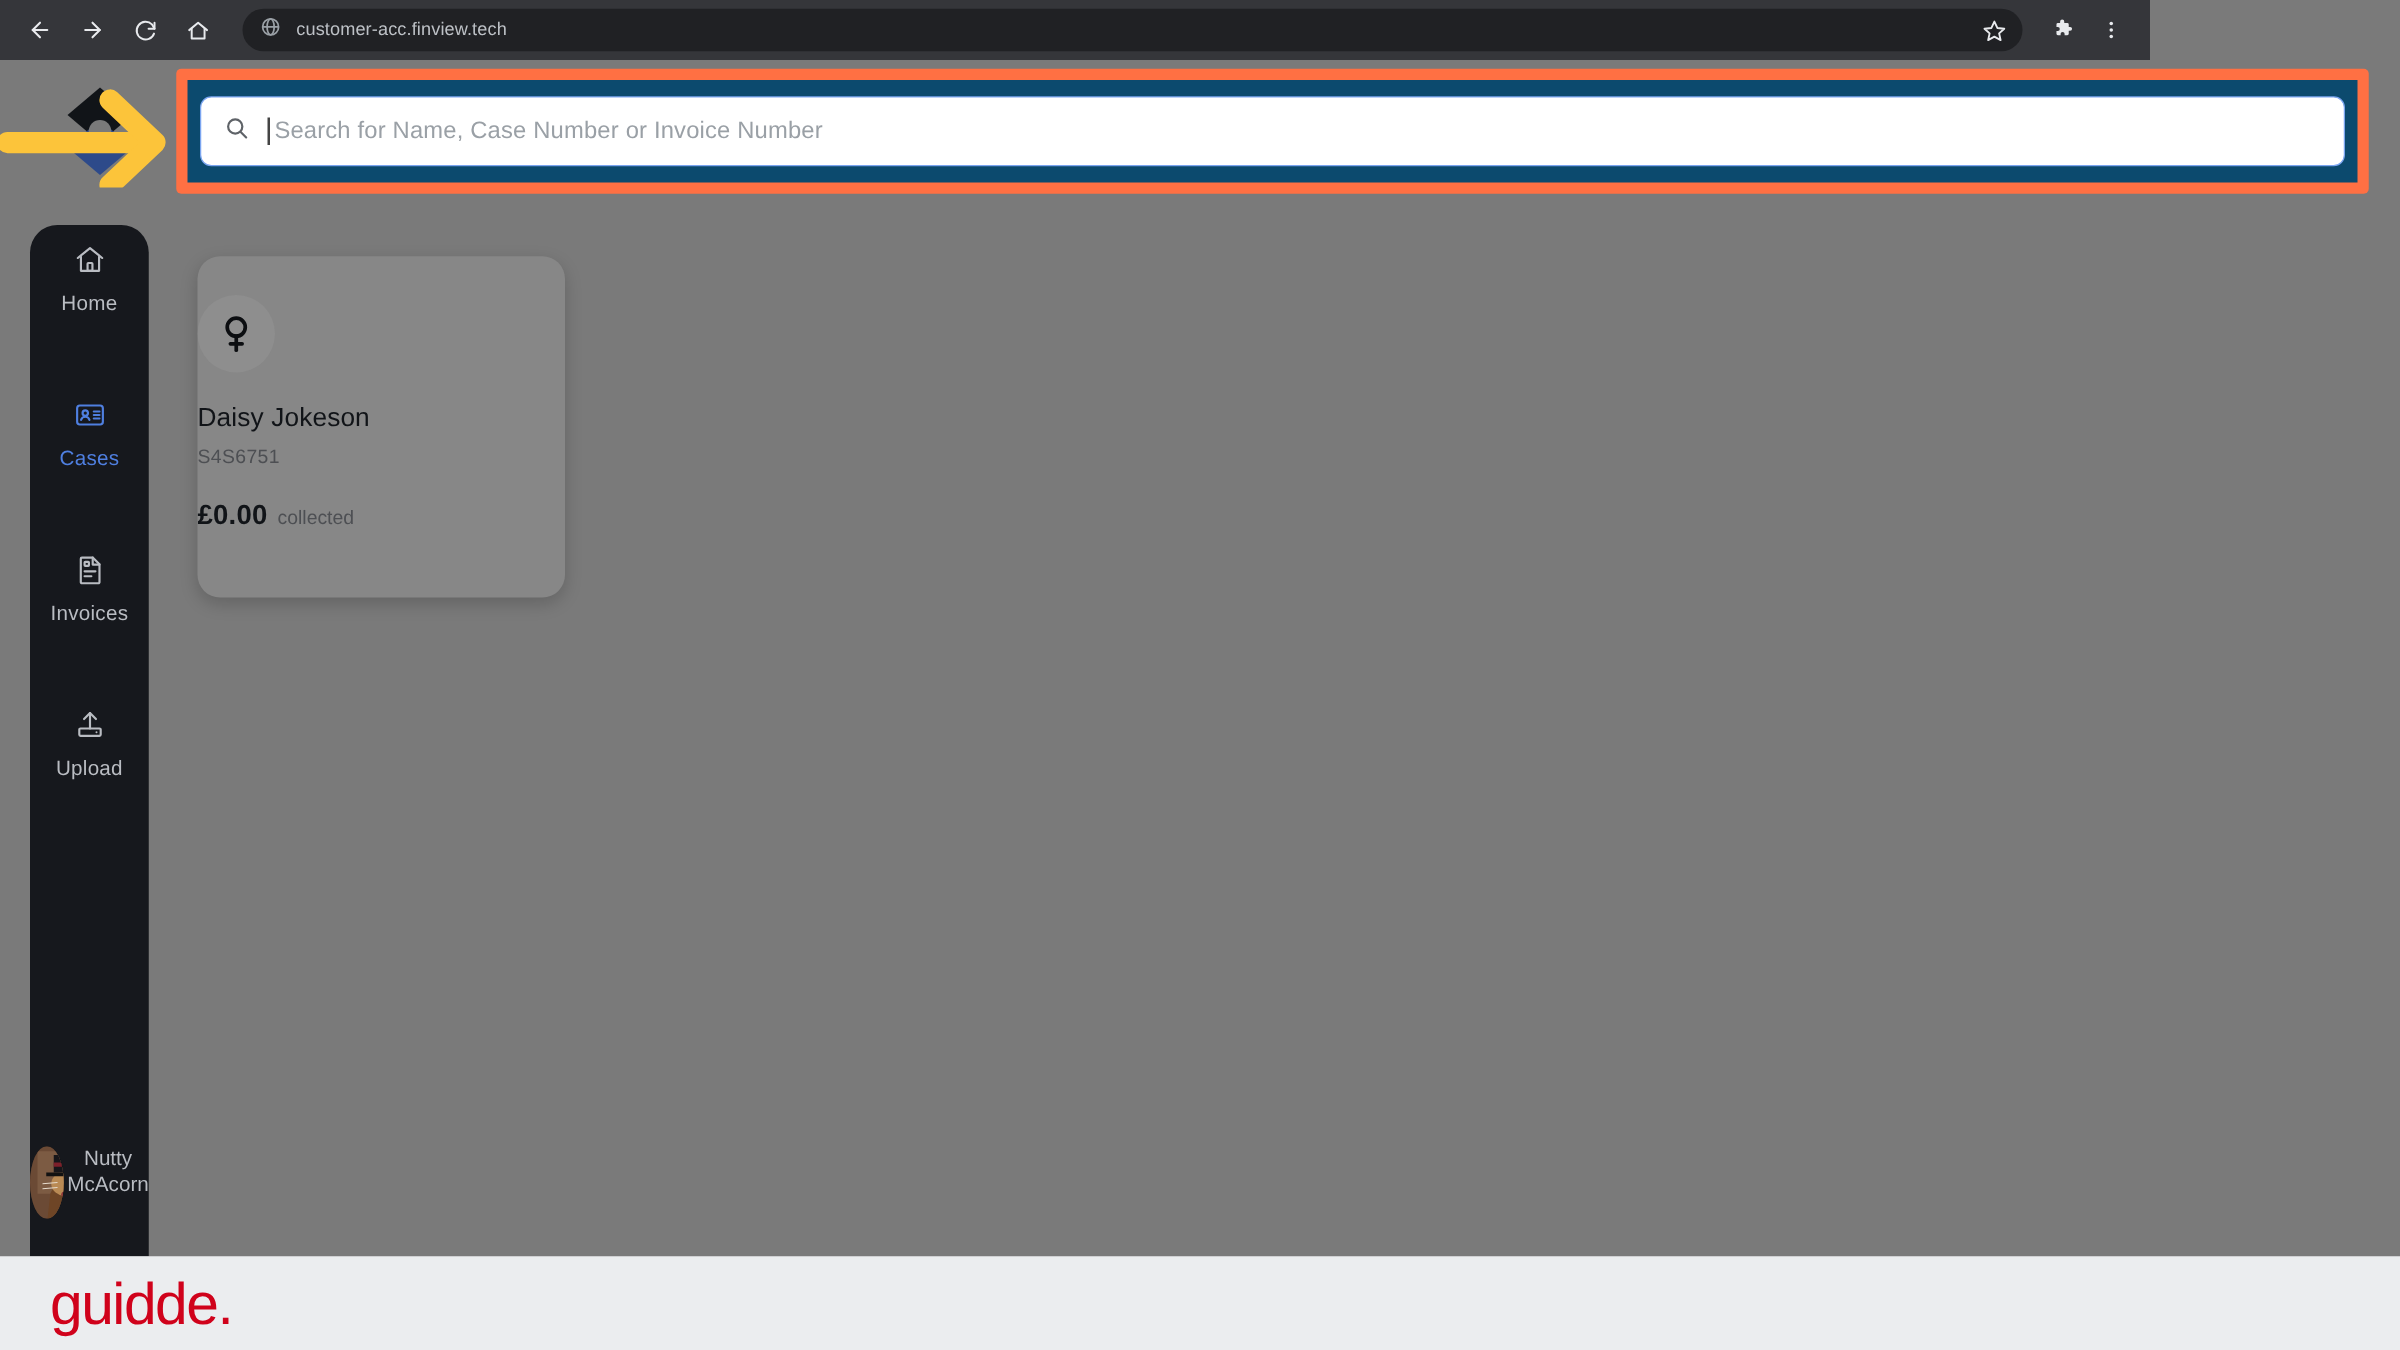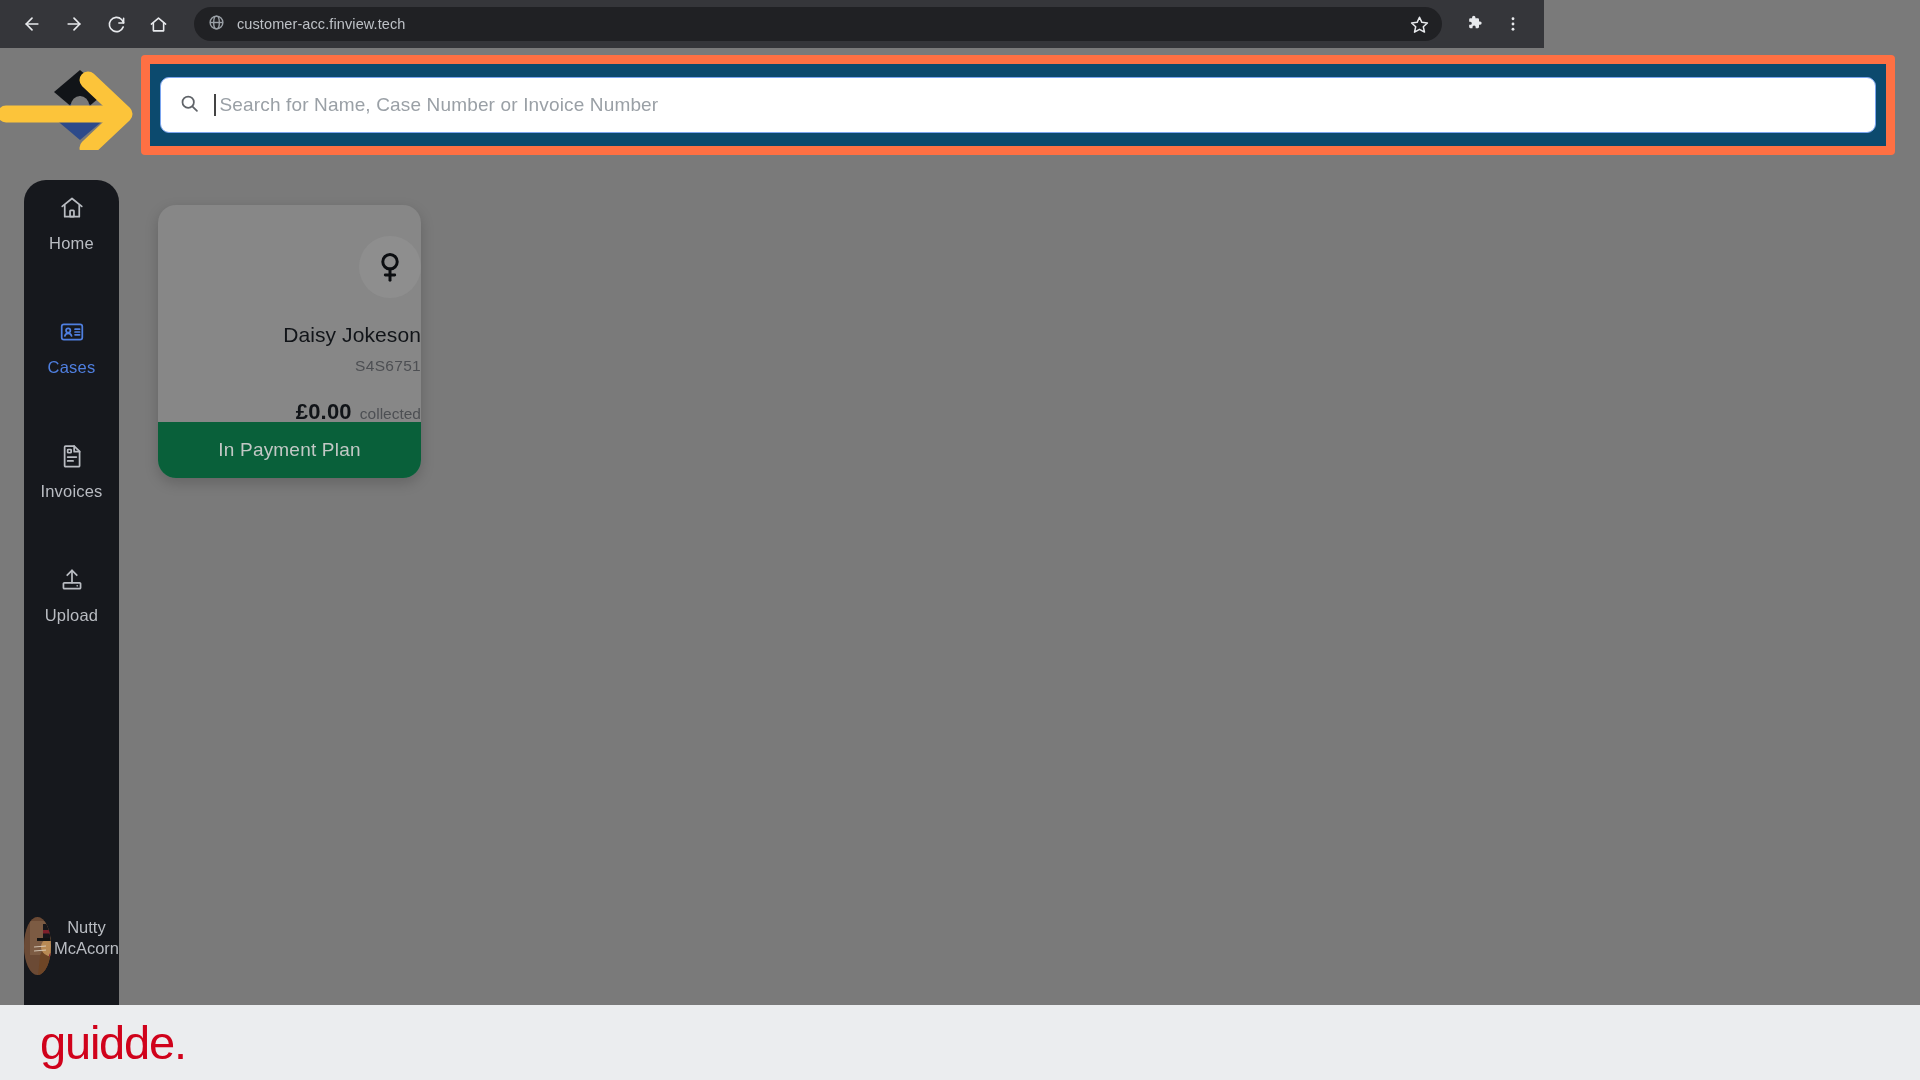--- a/index.html
+++ b/index.html
@@ -9,21 +9,21 @@
     height: 1080px;
     overflow: hidden;
     font-family: "Liberation Sans", sans-serif;
     background: #7a7a7a;
   }
 
   
   .browser-bar {
     position: absolute;
     top: 0; left: 0;
-    width: 1544px;
+    width: 1720px;
     height: 48px;
     background: #35363a;
     display: flex;
     align-items: center;
     padding: 3px 14px;
     gap: 6px;
   }
   .nav-btn {
     width: 36px; height: 36px;
     display: flex; align-items: center; justify-content: center;
@@ -173,29 +173,29 @@
     font-size: 19px;
     color: #9aa0a6;
     letter-spacing: .15px;
   }
 
   
   .card {
     position: absolute;
     left: 158px;
     top: 157px;
-    width: 263px;
+    width: 294px;
     height: 273px;
     background: #878787;
     border-radius: 18px;
     box-shadow: 0 5px 14px rgba(0,0,0,.18);
     overflow: hidden;
     display: flex;
     flex-direction: column;
-    align-items: flex-end;
+    align-items: flex-start;
   }
   .card-avatar {
     width: 62px; height: 62px;
     border-radius: 50%;
     background: #8e8e8e;
     margin-top: 31px;
     display: flex;
     align-items: center;
     justify-content: center;
   }
@@ -468,20 +468,19 @@
         <line x1="12" y1="13.4" x2="12" y2="21.3"></line>
         <line x1="8.7" y1="17.7" x2="15.3" y2="17.7"></line>
       </svg>
     </div>
     <div class="card-name">Daisy Jokeson</div>
     <div class="card-caseno">S4S6751</div>
     <div class="card-amount-row">
       <span class="card-amount">£0.00</span>
       <span class="card-amount-label">collected</span>
     </div>
-    <div class="card-status">In Payment Plan</div>
   </div>
 
 </div>
 
 <div class="footer">
   <div class="guidde-logo">guidde.</div>
 </div>
 
 </body></html>

